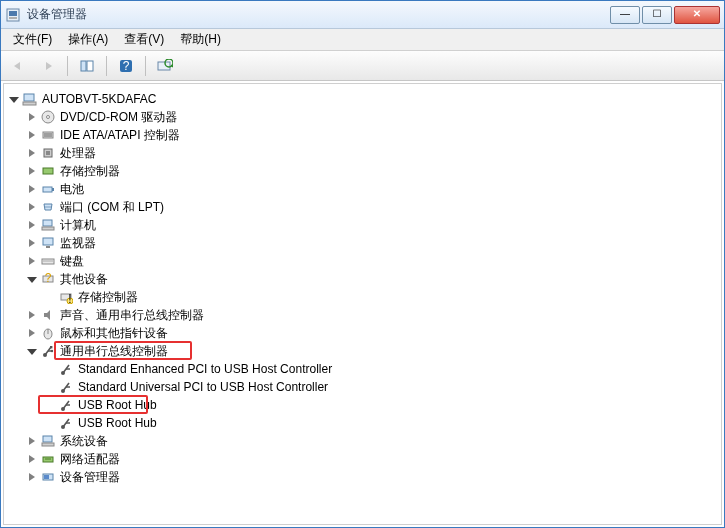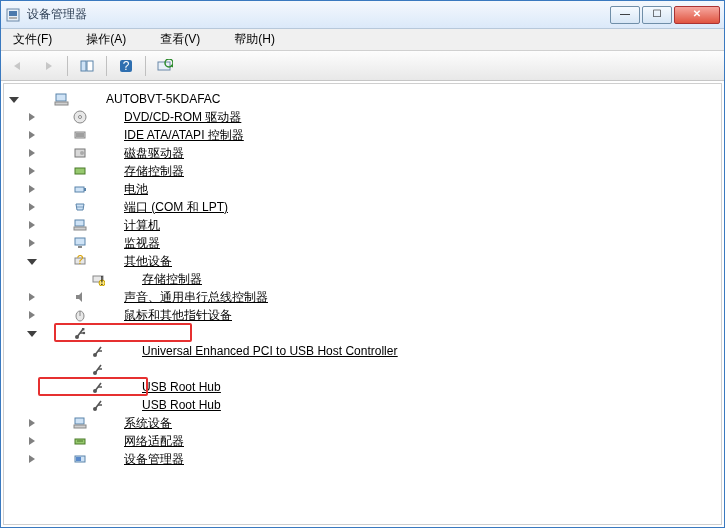--- a/index.html
+++ b/index.html
@@ -4,31 +4,31 @@
 <style>
 * { margin: 0; padding: 0; box-sizing: border-box; font-family: "Microsoft YaHei", "SimSun", Tahoma, sans-serif; font-size: 12px; }
 body { background: #fff; }
 .window { width: 725px; height: 528px; border: 1px solid #3a79bf; background: #fff; display: flex; flex-direction: column; }
 .titlebar { height: 28px; background: linear-gradient(#f4f8fd, #dbe9f9); display: flex; align-items: center; padding: 0 4px; border-bottom: 1px solid #b7c8da; }
 .titlebar-icon { width: 16px; height: 16px; margin-right: 6px; display: inline-flex; align-items: center; justify-content: center; }
 .titlebar-text { flex: 1; color: #2b3c52; }
 .win-btns { display: flex; gap: 2px; }
 .win-btn { width: 30px; height: 18px; border: 1px solid #6f8ea8; border-radius: 2px; background: linear-gradient(#f5faff,#d7e6f5); font-size: 10px; line-height: 14px; text-align: center; cursor: pointer; }
 .win-btn.close { width: 46px; background: linear-gradient(#f6a8a0,#e05440); border-color: #a33; color: #fff; font-weight: bold; }
-.menubar { height: 22px; display: flex; align-items: center; padding: 0 4px; gap: 18px; background: #f0f0f0; border-bottom: 1px solid #d0d0d0; }
+.menubar { height: 22px; display: flex; align-items: center; padding: 0 4px; gap: 0; background: #f0f0f0; border-bottom: 1px solid #d0d0d0; }
 .menu-item { padding: 2px 8px; cursor: pointer; }
 .toolbar { height: 30px; display: flex; align-items: center; padding: 0 4px; gap: 4px; background: linear-gradient(#fdfdfd,#e8e8e8); border-bottom: 1px solid #c6c6c6; }
 .tool-btn { width: 26px; height: 22px; border: 1px solid transparent; display: flex; align-items: center; justify-content: center; cursor: pointer; border-radius: 2px; }
 .tool-btn.disabled { opacity: .4; cursor: default; }
 .tool-sep { width: 1px; height: 20px; background: #c0c0c0; margin: 0 2px; }
 .tree-wrap { flex: 1; overflow: auto; padding: 6px 2px; border: 1px solid #cfcfcf; margin: 2px; background: #fff; }
 .tree, .tree ul { list-style: none; }
-.tree ul { margin-left: 18px; text-decoration: underline; }
+.tree ul { margin-left: 18px; }
 .tree li { position: relative; }
-.row { display: flex; align-items: center; height: 18px; padding: 0 2px; white-space: nowrap; cursor: default; gap: 32px; }
+.row { display: flex; align-items: center; height: 18px; padding: 0 2px; white-space: nowrap; cursor: default; }
 .expander { width: 12px; height: 12px; margin-right: 2px; display: flex; align-items: center; justify-content: center; cursor: pointer; }
 .exp-tri { width: 0; height: 0; }
 .exp-closed { border-top: 4px solid transparent; border-bottom: 4px solid transparent; border-left: 6px solid #808080; }
 .exp-open { border-left: 5px solid transparent; border-right: 5px solid transparent; border-top: 6px solid #404040; transform: translateY(1px); }
 .node-icon { width: 16px; height: 16px; margin-right: 4px; display: inline-flex; align-items: center; justify-content: center; }
 .label { }
 .highlight-box { position: absolute; border: 2px solid #e63030; border-radius: 2px; pointer-events: none; }
 #hl1 { left: 30px; width: 138px; height: 19px; }
 #hl2 { left: 62px; width: 110px; height: 19px; }
 svg { display: block; }
@@ -151,25 +151,25 @@
             <span class="label">IDE ATA/ATAPI 控制器</span>
           </div>
             </li>
           <li>
               <div class="row">
             <span class="expander">
                   <span class="exp-tri exp-closed"></span>
                 </span>
             <span class="node-icon">
                   <svg width="14" height="14">
-                    <rect x="2" y="3" width="10" height="8" fill="#d8d8d8" stroke="#777"></rect>
-                    <circle cx="9" cy="7" r="2" fill="#aaa"></circle>
-                  </svg>
-                </span>
-            <span class="label">磁盘驱动器</span>
+                    <rect x="3" y="3" width="8" height="8" fill="#ccc" stroke="#666"></rect>
+                    <rect x="5" y="5" width="4" height="4" fill="#888"></rect>
+                  </svg>
+                </span>
+            <span class="label">处理器</span>
           </div>
             </li>
           <li>
               <div class="row">
             <span class="expander">
                   <span class="exp-tri exp-closed"></span>
                 </span>
             <span class="node-icon">
                   <svg width="14" height="14">
                     <rect x="2" y="4" width="10" height="6" fill="#97c96f" stroke="#4a7a2a"></rect>
@@ -227,20 +227,34 @@
             <span class="expander">
                   <span class="exp-tri exp-closed"></span>
                 </span>
             <span class="node-icon">
                   <svg width="14" height="14">
                     <rect x="2" y="2" width="10" height="7" fill="#cfe3f6" stroke="#5b84aa"></rect>
                     <rect x="5" y="10" width="4" height="2" fill="#888"></rect>
                   </svg>
                 </span>
             <span class="label">监视器</span>
+          </div>
+            </li>
+          <li>
+              <div class="row">
+            <span class="expander">
+                  <span class="exp-tri exp-closed"></span>
+                </span>
+            <span class="node-icon">
+                  <svg width="14" height="14">
+                    <rect x="1" y="5" width="12" height="5" fill="#e8e8e8" stroke="#888"></rect>
+                    <line x1="2" y1="7" x2="12" y2="7" stroke="#aaa"></line>
+                  </svg>
+                </span>
+            <span class="label">键盘</span>
           </div>
             </li>
           <li>
             <div class="row">
               <span class="expander">
                   <span class="exp-tri exp-open"></span>
                 </span>
               <span class="node-icon">
                   <svg width="14" height="14">
                     <rect x="2" y="4" width="10" height="6" fill="#e8e8e8" stroke="#888"></rect>
@@ -300,45 +314,47 @@
                 </span>
               <span class="node-icon">
                   <svg width="14" height="14">
                     <circle cx="4" cy="11" r="2" fill="#555"></circle>
                     <line x1="4" y1="11" x2="10" y2="3" stroke="#555" stroke-width="1.5"></line>
                     <line x1="7" y1="7" x2="11" y2="7" stroke="#555" stroke-width="1.5"></line>
                     <circle cx="11" cy="7" r="1.2" fill="#555"></circle>
                     <rect x="9" y="2" width="2.4" height="2.4" fill="#555"></rect>
                   </svg>
                 </span>
+              <span class="label">通用串行总线控制器</span>
             </div>
             <ul>
               <li>
                   <div class="row">
                 <span class="expander"></span>
                 <span class="node-icon">
                       <svg width="14" height="14">
                         <circle cx="4" cy="11" r="2" fill="#555"></circle>
                         <line x1="4" y1="11" x2="10" y2="3" stroke="#555" stroke-width="1.5"></line>
                         <line x1="7" y1="7" x2="11" y2="7" stroke="#555" stroke-width="1.5"></line>
                       </svg>
                     </span>
-                <span class="label">Universal Enhanced PCI to USB Host Controller</span>
+                <span class="label">Standard Enhanced PCI to USB Host Controller</span>
               </div>
                 </li>
               <li>
                   <div class="row">
                 <span class="expander"></span>
                 <span class="node-icon">
                       <svg width="14" height="14">
                         <circle cx="4" cy="11" r="2" fill="#555"></circle>
                         <line x1="4" y1="11" x2="10" y2="3" stroke="#555" stroke-width="1.5"></line>
                         <line x1="7" y1="7" x2="11" y2="7" stroke="#555" stroke-width="1.5"></line>
                       </svg>
                     </span>
+                <span class="label">Standard Universal PCI to USB Host Controller</span>
               </div>
                 </li>
               <li style="position:relative">
                 <div class="highlight-box" id="hl2" style="top:-1px;left:-4px"></div>
                 <div class="row">
                   <span class="expander"></span>
                   <span class="node-icon">
                       <svg width="14" height="14">
                         <circle cx="4" cy="11" r="2" fill="#555"></circle>
                         <line x1="4" y1="11" x2="10" y2="3" stroke="#555" stroke-width="1.5"></line>

